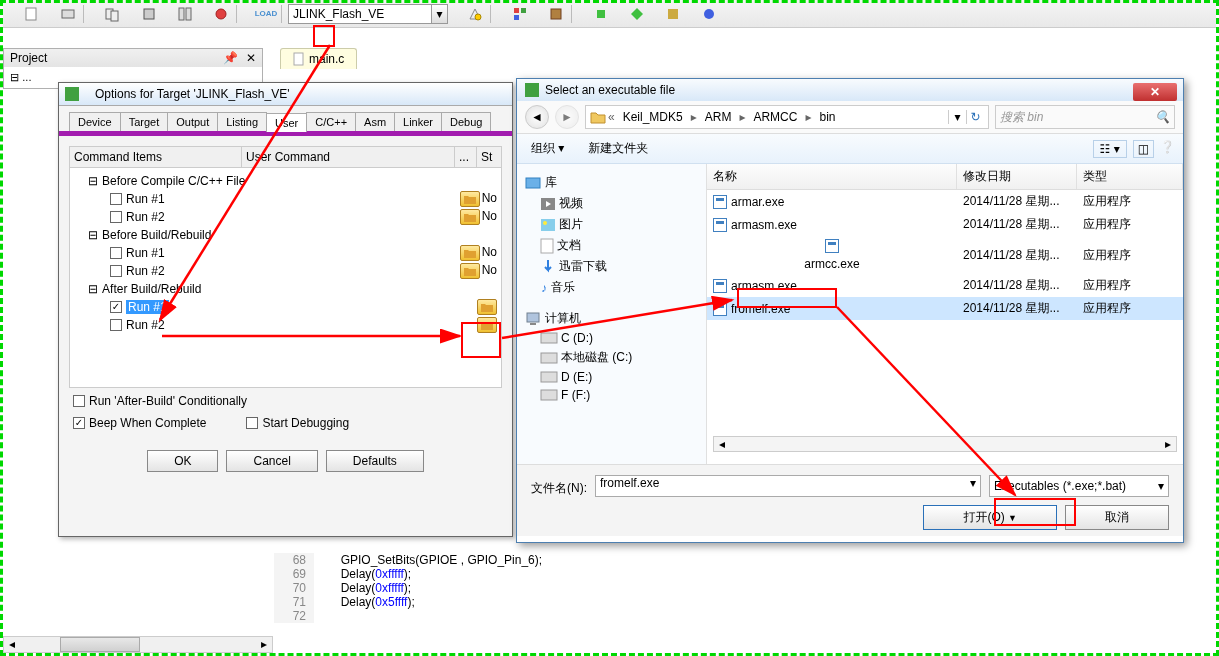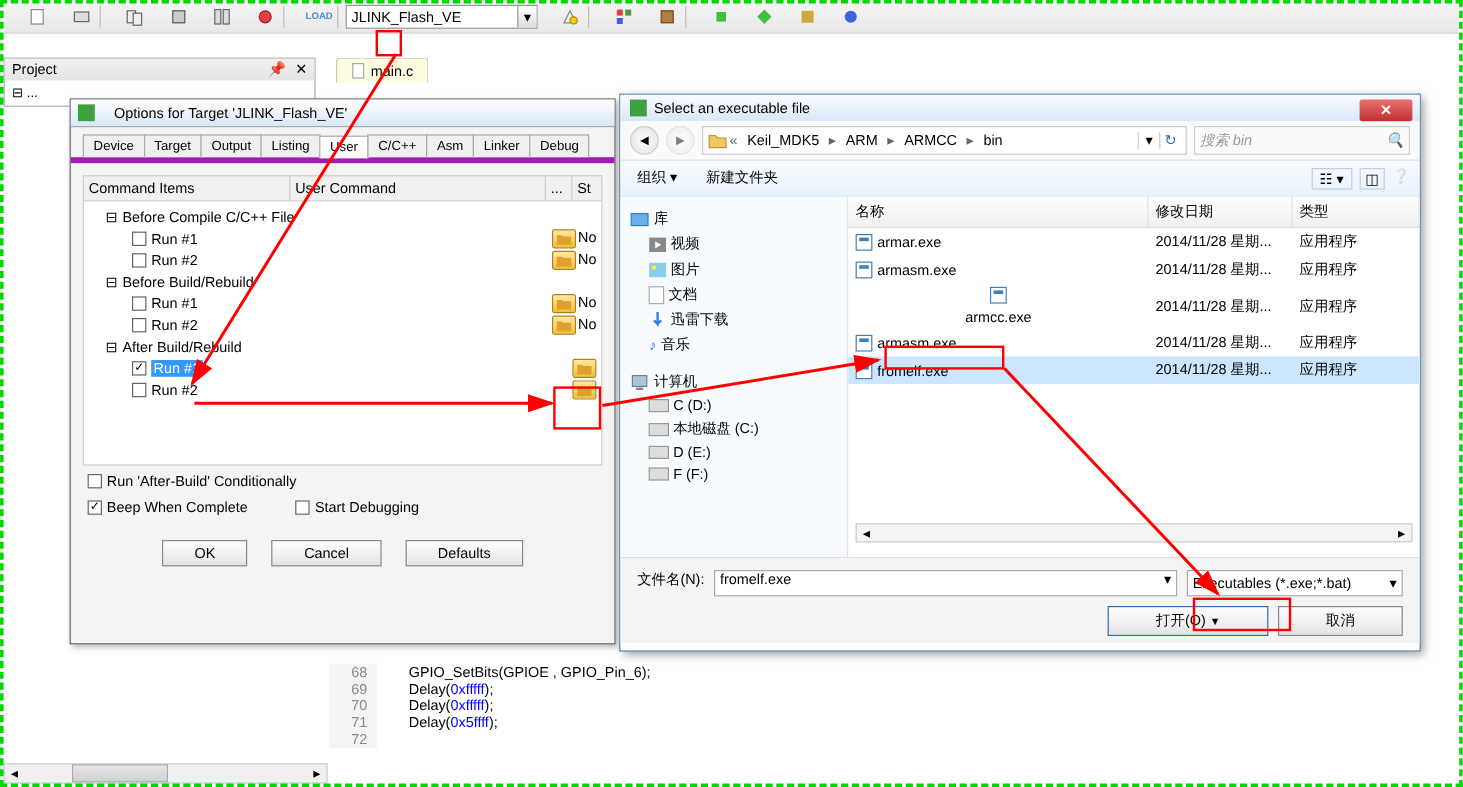--- a/index.html
+++ b/index.html
@@ -26,21 +26,21 @@
 .tree-indent1 { padding-left:14px;}
 .tree-indent2 { padding-left:36px;}
 .chk { width:12px; height:12px; border:1px solid #666; margin-right:4px; display:inline-flex; align-items:center; justify-content:center; font-size:9px; background:#fff; position:relative;}
 .chk.checked::after { content:"✓"; font-size:10px; line-height:10px; color:#000; }
 .run1-sel { background:#3399ff; color:#fff; padding:0 2px;}
 .browse-btn { width:20px; height:16px; background:linear-gradient(#ffe9a0,#f0c030); border:1px solid #b08020; border-radius:2px; display:inline-flex; align-items:center; justify-content:center;}
 .browse-btn svg { width:12px; height:10px;}
 .redbox { border:2px solid #ff0000; position:absolute; z-index:50; pointer-events:none;}
 .bottom-checks { margin:6px 14px; font-size:11px; }
 .bottom-checks label { display:flex; align-items:center; margin:4px 0;}
-.dlg-btns { display:flex; gap:20px; justify-content:center; padding:10px;}
+.dlg-btns { display:flex; gap:8px; justify-content:center; padding:10px;}
 .win-btn { padding:3px 26px; border:1px solid #888; background:linear-gradient(#fff,#e4e4e4);}
 .file-dlg { position:absolute; top:78px; left:516px; width:668px; height:465px; background:#fff; border:1px solid #4d7fb0; box-shadow:3px 3px 8px rgba(0,0,0,.4); z-index:30;}
 .fd-title { background:linear-gradient(#f8fbfe,#d8e8f8); padding:4px 8px; display:flex; align-items:center; gap:6px;}
 .fd-close { position:absolute; right:6px; top:4px; width:44px; height:18px; background:linear-gradient(#e97070,#c03030); border-radius:2px; color:#fff; display:flex; align-items:center; justify-content:center; font-weight:bold;}
 .fd-nav { padding:4px 8px; display:flex; align-items:center; gap:6px; border-bottom:1px solid #ddd; background:#fafafa;}
 .nav-btn { width:24px; height:24px; border:1px solid #ccc; border-radius:12px; background:radial-gradient(#fff,#e0e0e0); display:flex; align-items:center; justify-content:center;}
 .breadcrumb { flex:1; border:1px solid #ccc; height:24px; display:flex; align-items:center; padding:0 4px; background:#fff; gap:2px;}
 .bc-part { padding:0 6px; display:flex; align-items:center; height:100%;}
 .bc-sep { color:#666;}
 .search-box { width:180px; height:24px; border:1px solid #ccc; display:flex; align-items:center; padding:0 4px; color:#999; font-style:italic;}
@@ -50,21 +50,21 @@
 .fd-side { width:190px; border-right:1px solid #e0e0e0; padding:8px 4px; overflow:auto; background:#f8fbfe;}
 .side-item { display:flex; align-items:center; padding:2px 4px; gap:4px;}
 .side-indent { padding-left:20px;}
 .fd-list { flex:1; background:#fff;}
 .list-header { display:flex; background:linear-gradient(#fdfdfd,#f0f0f0); border-bottom:1px solid #ddd;}
 .lh-cell { padding:4px 6px; border-right:1px solid #e0e0e0;}
 .list-row { display:flex; padding:2px 0;}
 .list-row.sel { background:#cde6ff;}
 .lr-cell { padding:1px 6px; display:flex; align-items:center; gap:4px;}
 .fd-bottom { border-top:1px solid #ddd; padding:10px 14px 6px 14px; background:#f4f4f4;}
-.fn-row { display:flex; align-items:flex-start; gap:8px; margin-bottom:8px;}
+.fn-row { display:flex; align-items:flex-end; gap:8px; margin-bottom:8px;}
 .fn-input { flex:1; height:22px; border:1px solid #aaa; padding:0 4px; background:#fff;}
 .filter-combo { width:180px; height:22px; border:1px solid #aaa; background:#fff; display:flex; align-items:center; padding:0 4px; position:relative;}
 .btn-row { display:flex; gap:8px; justify-content:flex-end;}
 .main-btn { padding:3px 39px; border:1px solid #888; background:linear-gradient(#fff,#e4e4e4);}
 .main-btn.primary { border:1px solid #2a70b8;}
 .arrow { position:absolute; z-index:60; pointer-events:none;}
 .code-area { position:absolute; bottom:3px; left:274px; right:3px; height:100px; background:#fff; font-family:Consolas,monospace; font-size:12px; overflow:hidden; z-index:5;}
 .code-line { display:flex;align-items:center;}
 .ln { width:40px; text-align:right; color:#888; padding-right:8px; background:#f4f4f4;}
 .ct { flex:1; white-space:pre;}

